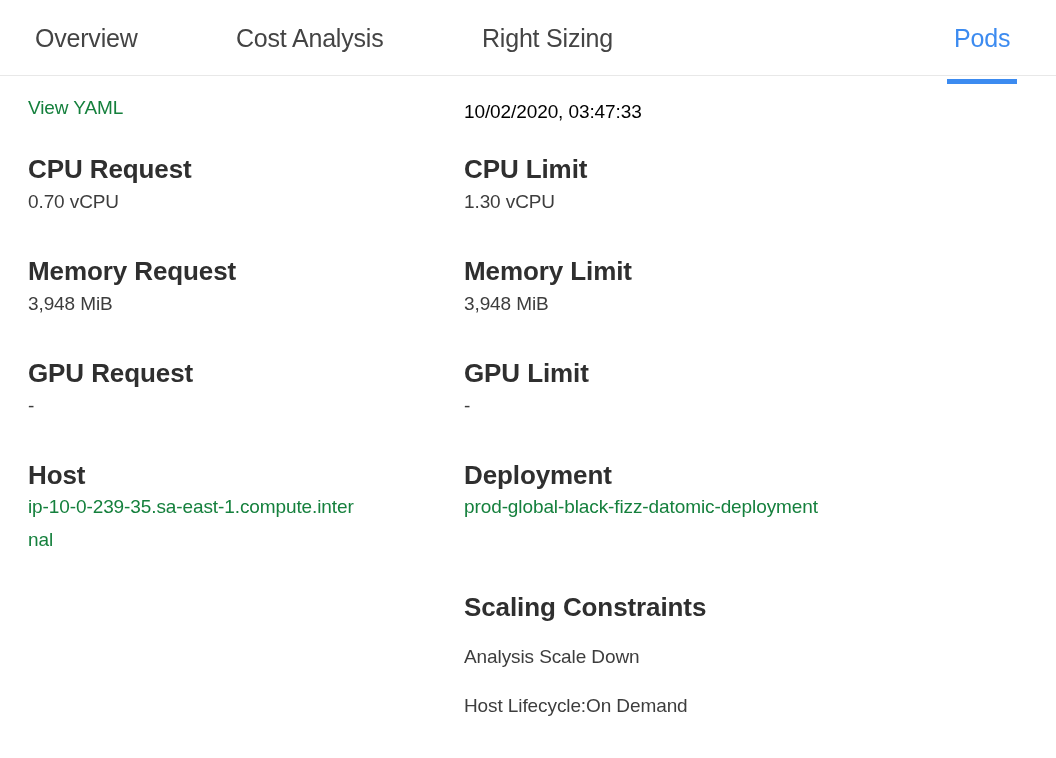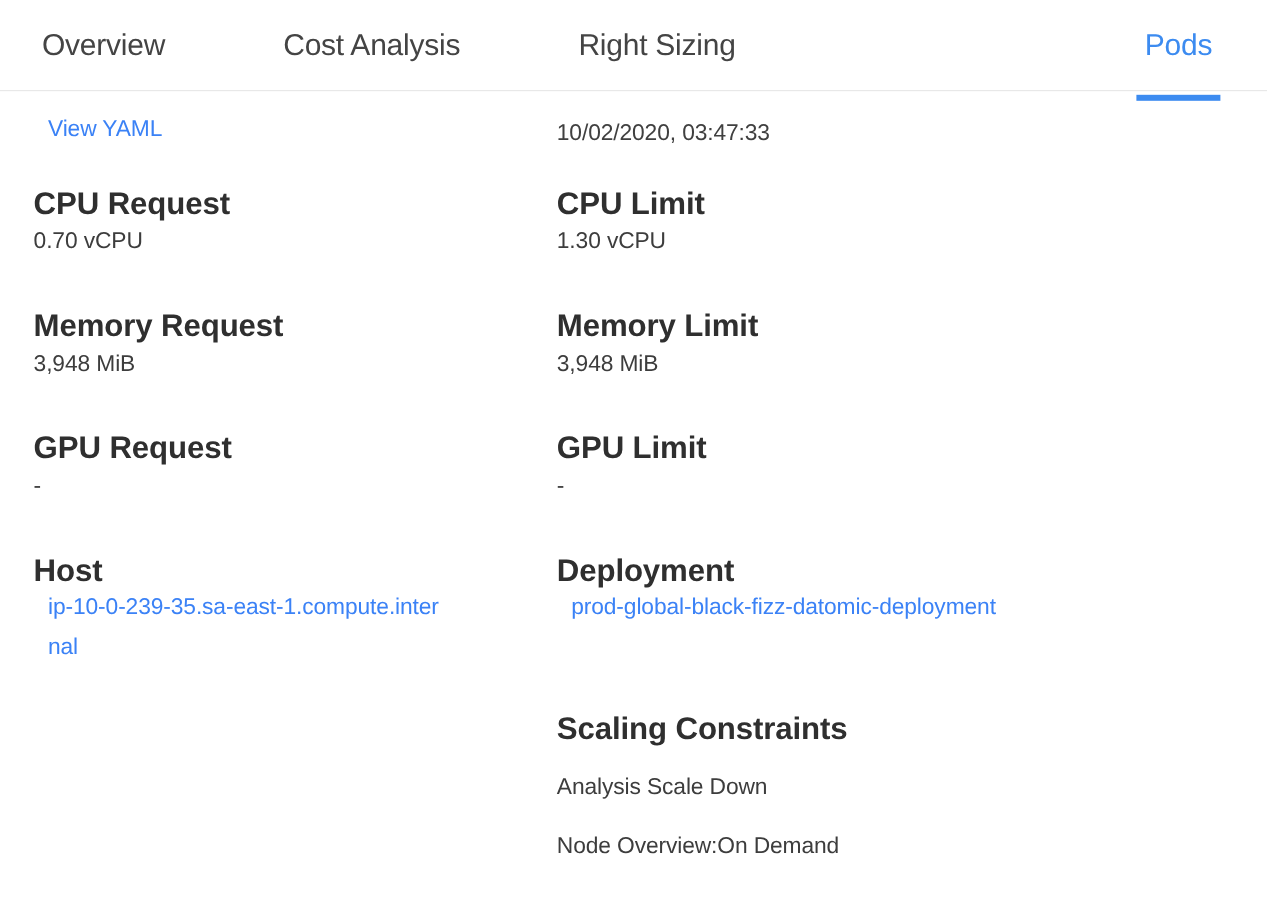--- a/index.html
+++ b/index.html
@@ -89,38 +89,37 @@
   }
   .field-value {
     font-size: 19px;
     font-weight: 400;
     color: #3d3d3d;
     line-height: 26px;
     margin-top: 9px;
     letter-spacing: -0.1px;
   }
   .link {
-    color: #3b82f6;
+    color: #15803d;
     font-size: 19px;
     font-weight: 400;
     line-height: 33px;
     letter-spacing: -0.1px;
     text-decoration: none;
     cursor: pointer;
     display: block;
     word-break: break-all;
     max-width: 330px;
-    margin-left: 12px;
   }
   .link.inline {
     line-height: 26px;
   }
   .timestamp {
     font-size: 19px;
-    color: #404040;
+    color: #000000;
     line-height: 33px;
     letter-spacing: -0.1px;
   }
   .constraint-line {
     font-size: 19px;
     color: #3d3d3d;
     line-height: 26px;
     letter-spacing: -0.1px;
   }
 </style>
@@ -198,18 +197,18 @@
     </div>
 
     <div class="field" style="position:absolute; left:0; top:388px;">
       <div class="field-label">Deployment</div>
       <a class="link" style="margin-top:4px; max-width:378px;">prod-global-black-fizz-datomic-deployment</a>
     </div>
 
     <div class="field" style="position:absolute; left:0; top:520px;">
       <div class="field-label">Scaling Constraints</div>
       <div class="constraint-line" style="margin-top:26px;">Analysis Scale Down</div>
-      <div class="constraint-line" style="margin-top:23px;">Node Overview:On Demand</div>
+      <div class="constraint-line" style="margin-top:23px;">Host Lifecycle:On Demand</div>
     </div>
 
   </div>
 
 </div>
 
 </body></html>

